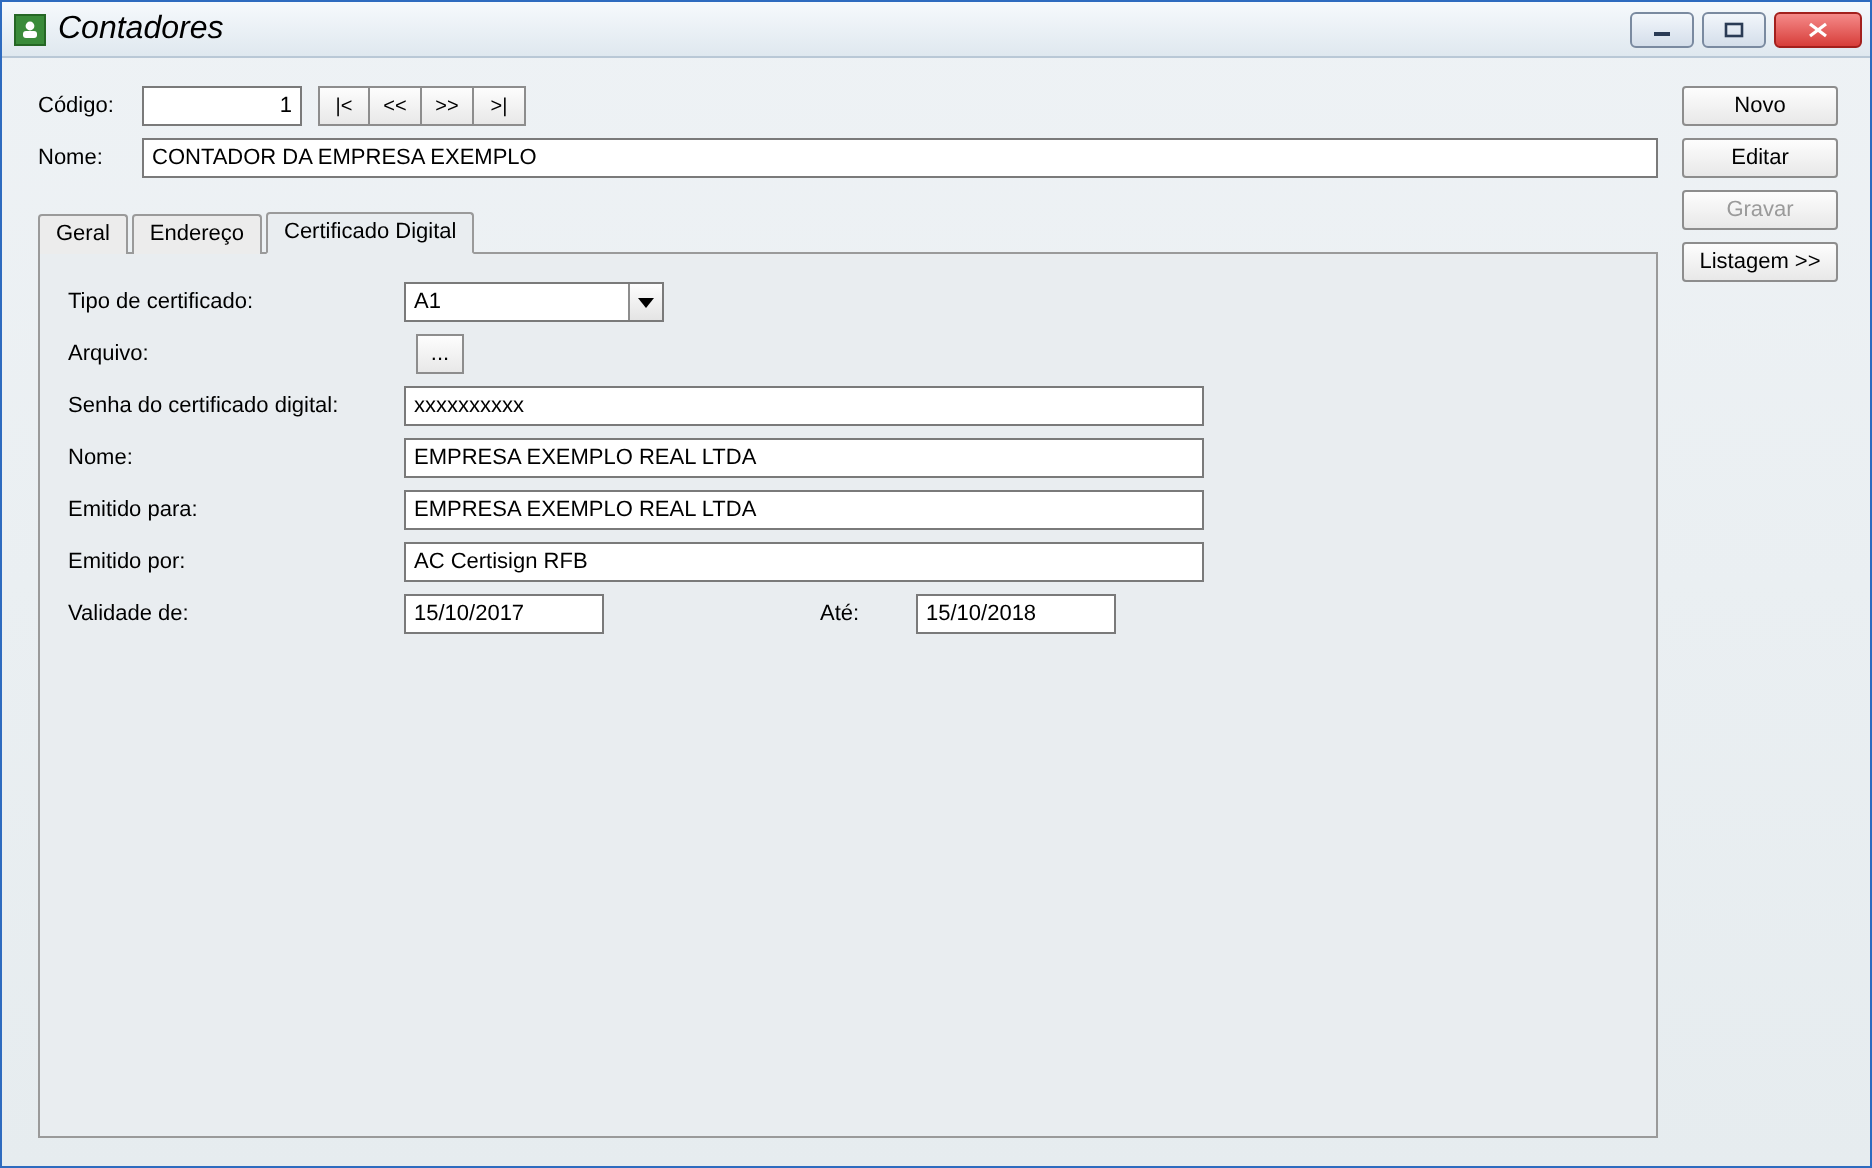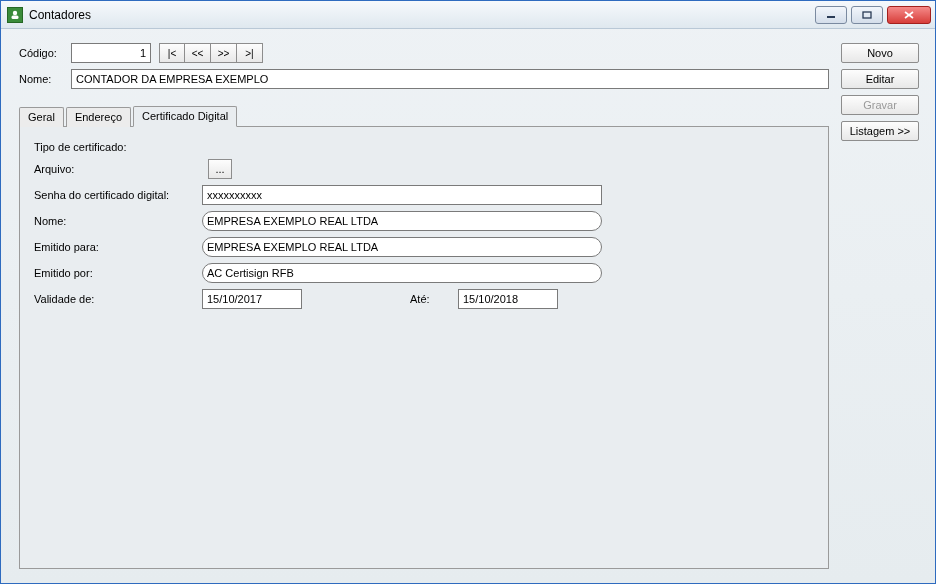--- a/index.html
+++ b/index.html
@@ -28,21 +28,21 @@
     padding: 0 4px 0 6px;
     gap:6px;
   }
   .titlebar .app-icon {
     width:16px; height:16px;
     background:#3a8b3a;
     display:flex; align-items:center; justify-content:center;
     border:1px solid #256725;
   }
   .titlebar .app-icon svg { display:block; }
-  .titlebar .title { flex:0 0 auto; font-size:12px; color:#000; }
+  .titlebar .title { flex:0 0 auto; font-size:16px; color:#000;font-style:italic; }
   .titlebar .spacer { flex:1 1 auto; }
   .win-controls { display:flex; gap:4px; }
   .win-btn {
     width:32px; height:18px;
     border:1px solid #7a8aa0;
     border-radius:3px;
     background: linear-gradient(#f2f6fb,#d4deea);
     display:flex; align-items:center; justify-content:center;
     font-size:10px;
     color:#2a3b55;
@@ -173,21 +173,21 @@
   .file-row .inset { flex:1 1 auto; }
   .browse-btn {
     width:24px; height:20px;
     border:1px solid #8d8d8d;
     background:linear-gradient(#fdfdfd,#e8e8e8);
     display:flex; align-items:center; justify-content:center;
     font-size:11px;
     margin-left:6px;
   }
   .pw { width:400px; letter-spacing:0; }
-  .ro-field { width:400px;border-radius:10px; }
+  .ro-field { width:400px; }
 
   .val-row .inset.date1 { width:100px; }
   .val-row .mid-label { width:40px; margin-left:100px; }
   .val-row .inset.date2 { width:100px; }
 
   input { outline:none; }
 
   .triangle-down {
     width:0; height:0;
     border-left:4px solid transparent;
@@ -252,20 +252,26 @@
       <div class="tab-strip">
         <div class="tab">Geral</div>
         <div class="tab">Endereço</div>
         <div class="tab active">Certificado Digital</div>
       </div>
 
       <div class="tab-panel">
 
         <div class="form-row">
           <div class="form-label">Tipo de certificado:</div>
+          <div class="inset combo">
+            <span>A1</span>
+            <div class="caret">
+                <div class="triangle-down"></div>
+              </div>
+          </div>
         </div>
 
         <div class="form-row file-row">
           <div class="form-label">Arquivo:</div>
           <div class="browse-btn">...</div>
         </div>
 
         <div class="form-row">
           <div class="form-label">Senha do certificado digital:</div>
           <div class="inset pw">

